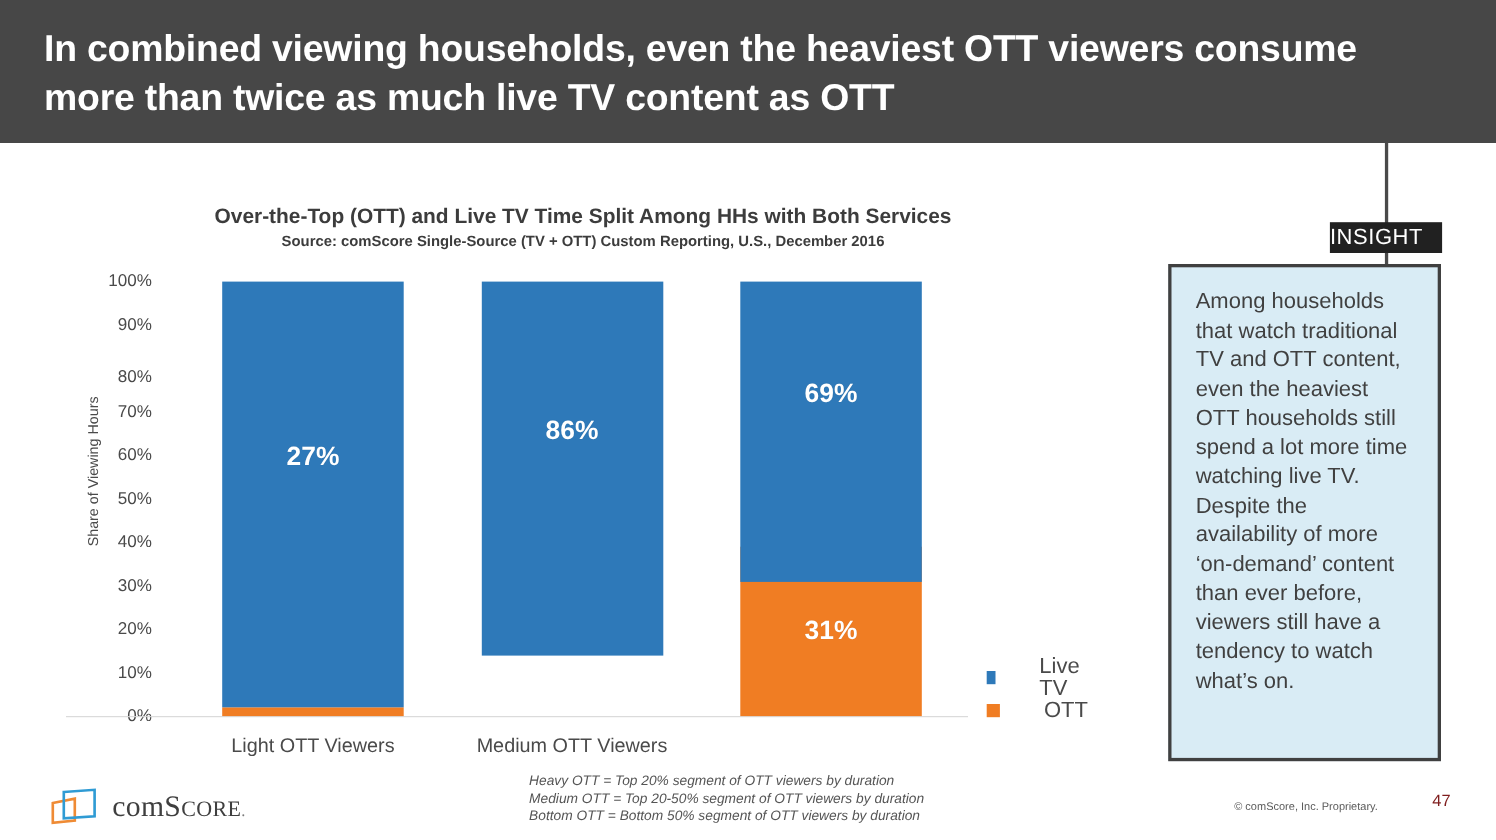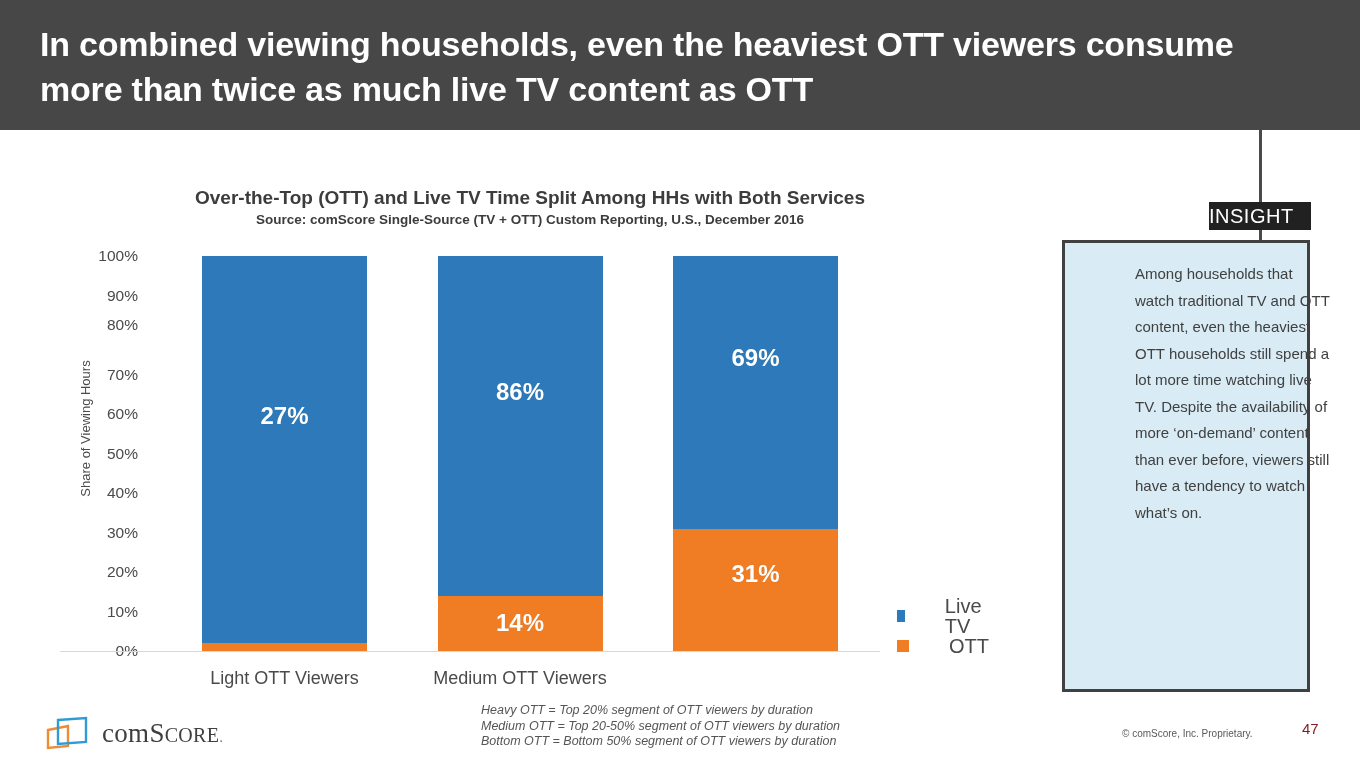--- a/index.html
+++ b/index.html
@@ -36,21 +36,21 @@
   
   .insight-box{
     position:absolute;left:1062px;top:240px;width:248px;height:452px;
     background:#d9ecf5;
     border:3px solid #404040;
     box-sizing:border-box;
   }
   .insight-text{
     position:absolute;left:22px;top:18px;width:198px;
     color:#404040;
-    font-size:15px;line-height:26.5px;margin-left:48px;
+    font-size:20px;line-height:26.5px;
   }
   
   .chart-title{
     position:absolute;left:135px;top:186px;width:790px;
     text-align:center;color:#3c3c3c;
     font-size:19px;font-weight:bold;line-height:24px;
   }
   .chart-source{
     position:absolute;left:135px;top:211px;width:790px;
     text-align:center;color:#3c3c3c;
@@ -155,21 +155,21 @@
 </div>
 
 <div class="chart-title">Over-the-Top (OTT) and Live TV Time Split Among HHs with Both Services</div>
 <div class="chart-source">Source: comScore Single-Source (TV + OTT) Custom Reporting, U.S., December 2016</div>
 
 <div class="plot">
   <div class="ylabel">Share of Viewing Hours</div>
   <div id="yticks">
       <div class="ytick" style="top: 10px;">100%</div>
       <div class="ytick" style="top: 49.5px;">90%</div>
-      <div class="ytick" style="top: 79px;">80%</div>
+      <div class="ytick" style="top: 97px;">80%</div>
       <div class="ytick" style="top: 128.5px;">70%</div>
       <div class="ytick" style="top: 168px;">60%</div>
       <div class="ytick" style="top: 207.5px;">50%</div>
       <div class="ytick" style="top: 247px;">40%</div>
       <div class="ytick" style="top: 286.5px;">30%</div>
       <div class="ytick" style="top: 326px;">20%</div>
       <div class="ytick" style="top: 365.5px;">10%</div>
       <div class="ytick" style="top: 405px;">0%</div>
     </div>
   <div class="axis-line"></div>
@@ -177,23 +177,20 @@
       <div class="bar-group" style="left: 42px;">
         <div class="seg seg-ott" style="bottom: 0px; height: 7.9px;">
           <span class="seg-label tiny-up">2%</span>
         </div>
         <div class="seg seg-live" style="bottom: 7.9px; height: 387.1px;">
           <span class="seg-label offset-up">27%</span>
         </div>
       </div>
       <div class="cat-label" style="left: 9.5px;">Light OTT Viewers</div>
       <div class="bar-group" style="left: 277.5px;">
-        <div class="seg seg-ott" style="bottom: 0px; height: 55.3px;">
-          <span class="seg-label">14%</span>
-        </div>
         <div class="seg seg-live" style="bottom: 55.3px; height: 339.7px;">
           <span class="seg-label offset-up">86%</span>
         </div>
       </div>
       <div class="cat-label" style="left: 245px;">Medium OTT Viewers</div>
       <div class="bar-group" style="left: 513px;">
         <div class="seg seg-ott" style="bottom: 0px; height: 154px; justify-content: center;">
           <span class="seg-label">31%</span>
         </div>
         <div class="seg seg-live" style="bottom: 122.45px; height: 272.55px;">

